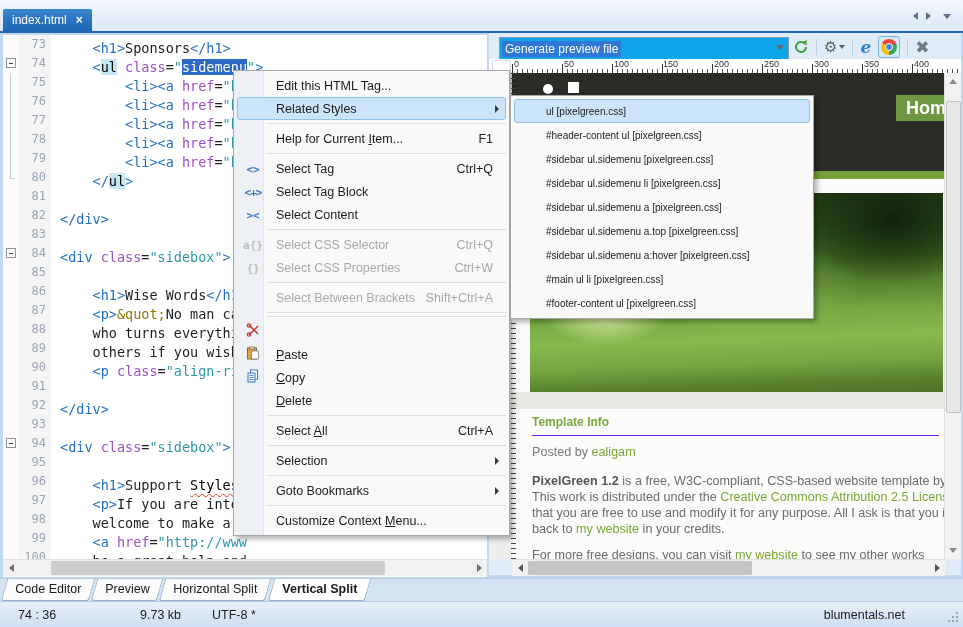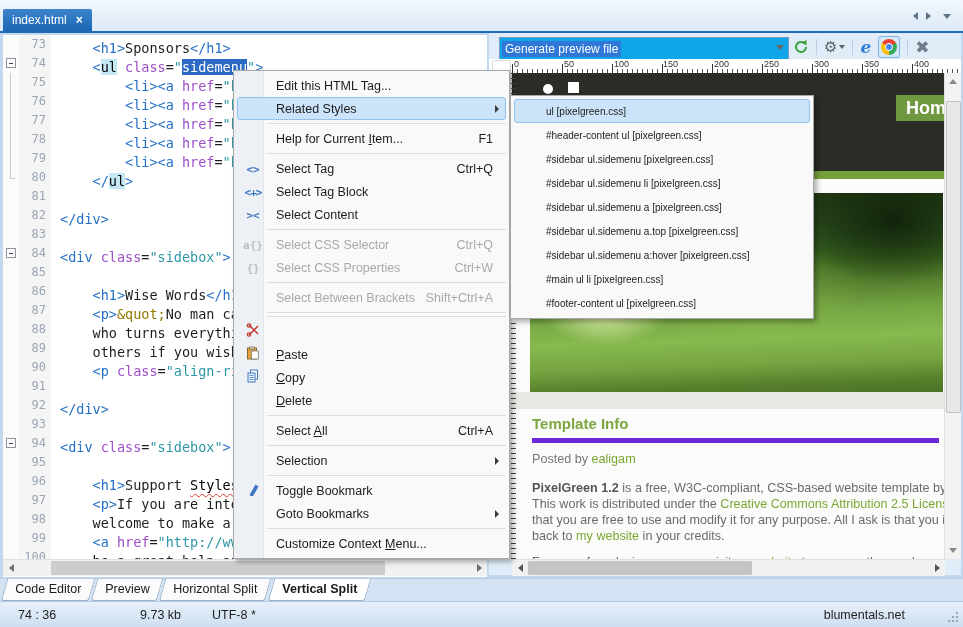--- a/index.html
+++ b/index.html
@@ -77,21 +77,21 @@
   .grass{position:absolute;left:41px;top:120px;width:413px;height:199px;
       background:
         radial-gradient(90px 46px at 18% 60%, rgba(238,250,186,.85), rgba(238,250,186,0) 70%),
         radial-gradient(150px 70px at 55% 48%, rgba(160,205,95,.45), transparent 70%),
         radial-gradient(130px 85px at 88% 14%, rgba(16,34,10,.95), transparent 75%),
         radial-gradient(160px 95px at 12% 6%, rgba(14,30,8,.95), transparent 75%),
         radial-gradient(140px 75px at 45% 10%, rgba(20,40,12,.9), transparent 72%),
         linear-gradient(178deg,#1C330F 0%,#28451A 14%,#2F5520 26%,#3C651F 36%,#598230 48%,#76A743 60%,#88B94F 72%,#76A441 84%,#567E2B 94%,#4C7326 100%);}
   .gray-band{position:absolute;left:23px;right:0;top:319px;height:17px;background:#E9E8E5;}
   .tinfo{position:absolute;left:23px;right:0;top:336px;bottom:0;background:#FBFBFA;padding:6px 6px 0 20px;box-sizing:border-box;}
-  .ti-head{font-size:15px;font-weight:bold;color:#7CA73F;padding-bottom:6px;border-bottom:5px solid #6d28d9;margin-bottom:9px;}
+  .ti-head{font-size:12px;font-weight:bold;color:#7CA73F;padding-bottom:6px;border-bottom:1px solid #6d28d9;margin-bottom:9px;}
   .ti-posted{font-size:12.6px;color:#787878;margin-bottom:14px;}
   .ti-line{font-size:12.6px;line-height:16px;color:#6B6B6B;white-space:nowrap;}
   .ti-line.gap{margin-top:10px;}
   .ti-b{font-weight:bold;color:#555;}
   .ti-a{color:#7BA733;}
   .home-btn{position:absolute;right:0;top:22px;width:49px;height:26px;background:#6E9940;color:#fff;
       font-weight:bold;font-size:18px;line-height:26px;padding-left:10px;box-sizing:border-box;overflow:hidden;}
   .deco-circle{position:absolute;left:54px;top:11px;width:10px;height:10px;border-radius:50%;background:#fff;}
   .deco-square{position:absolute;left:79px;top:9px;width:11px;height:11px;background:#fff;}
   .vruler{position:absolute;left:22px;top:0;width:5px;height:100%;
@@ -499,26 +499,20 @@
         <span class="mi-short">Ctrl+A</span>
       </div>
       <div class="menu-sep"></div>
       <div class="menu-item">
         <span class="mi-icon"></span>
         <span class="mi-label mn">Selection</span>
         <span class="mi-arrow"></span>
       </div>
       <div class="menu-sep"></div>
       <div class="menu-item">
-        <span class="mi-icon"><svg width="14" height="14" viewBox="0 0 14 14">
-            <path d="M3.5 13 L9.5 2.5 L12.5 4.5 L6.5 15 Z" fill="#3E76C0"></path>
-          </svg></span>
-        <span class="mi-label mn">Toggle Bookmark</span>
-      </div>
-      <div class="menu-item">
         <span class="mi-icon"></span>
         <span class="mi-label mn">Goto Bookmarks</span>
         <span class="mi-arrow"></span>
       </div>
       <div class="menu-sep"></div>
       <div class="menu-item">
         <span class="mi-icon"></span>
         <span class="mi-label mn">Customize Context <u>M</u>enu...</span>
       </div>
     </div>

